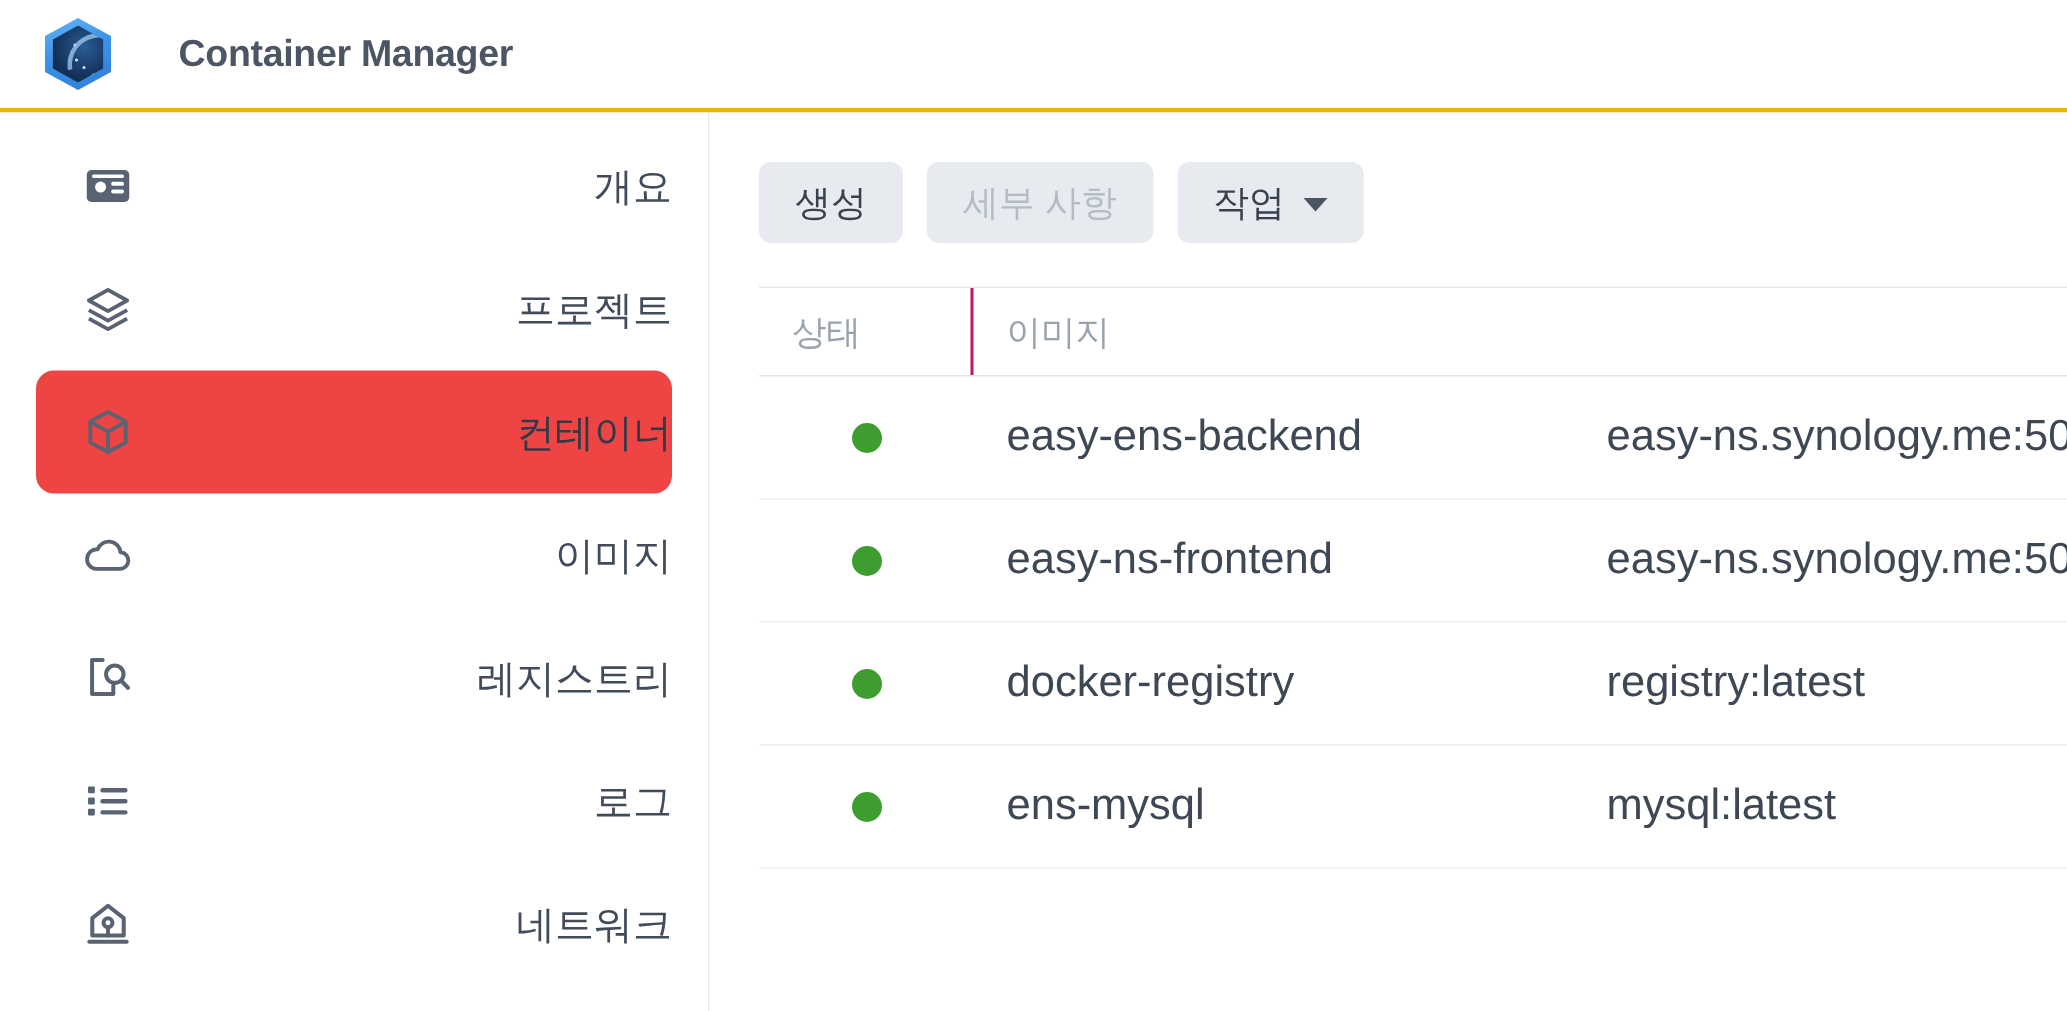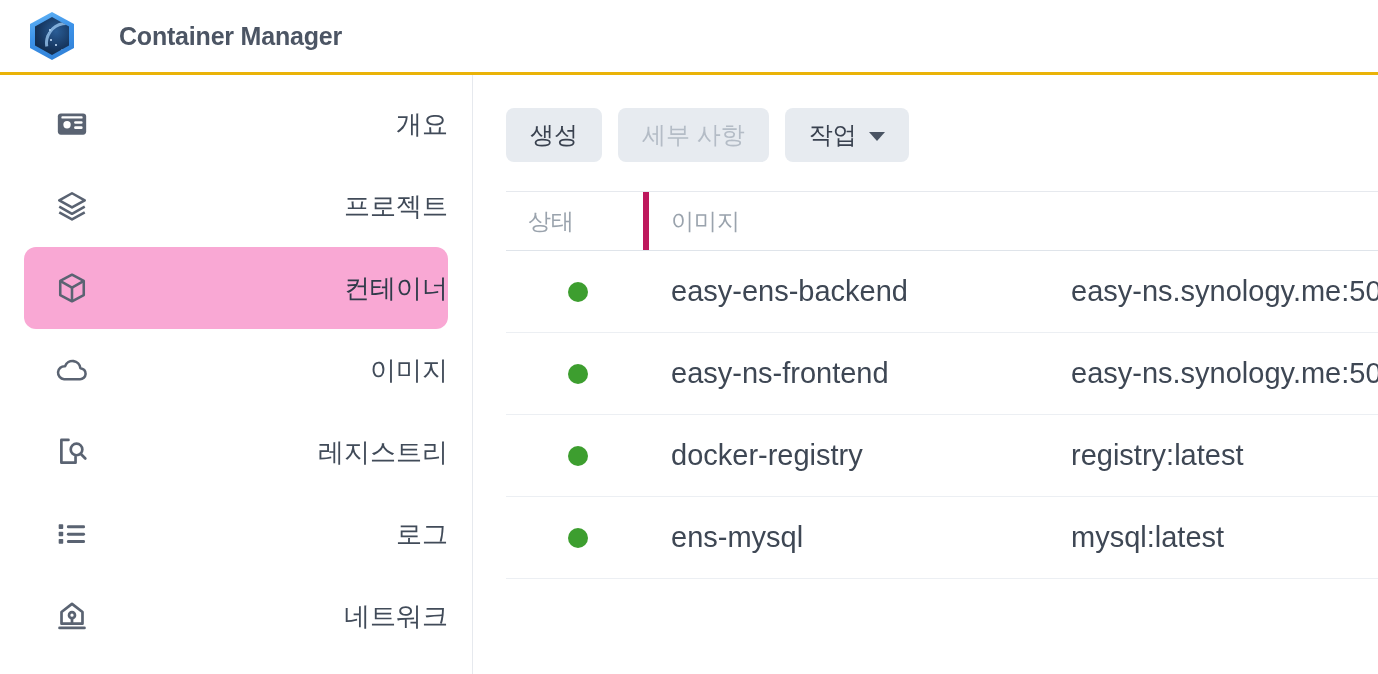--- a/index.html
+++ b/index.html
@@ -94,21 +94,21 @@
   .nav-item {
     height: 82px;
     margin: 0 24px;
     border-radius: 12px;
     display: flex;
     align-items: center;
     padding-left: 28px;
     cursor: pointer;
     justify-content: space-between;
   }
-  .nav-item.active { background: #f9a8d4; }
+  .nav-item.active { background: #ef4444; }
 
   .nav-icon {
     width: 40px;
     height: 40px;
     flex: 0 0 40px;
     display: flex;
     align-items: center;
     justify-content: center;
     color: #5a6372;
   }
@@ -172,21 +172,21 @@
     display: flex;
     height: 59px;
     border-bottom: 1px solid #dfe4ea;
   }
   .th {
     display: flex;
     align-items: center;
     font-size: 23px;
     color: #9aa3ad;
     padding-left: 22px;
-    border-right: 6px solid #be185d;
+    border-right: 2px solid #be185d;
     white-space: nowrap;
   }
   .th:last-child { border-right: none; }
 
   .col-status { width: 143px; }
   .col-name   { width: 400px; }
   .col-image  { width: 1057px; }
 
   .trow {
     display: flex;

